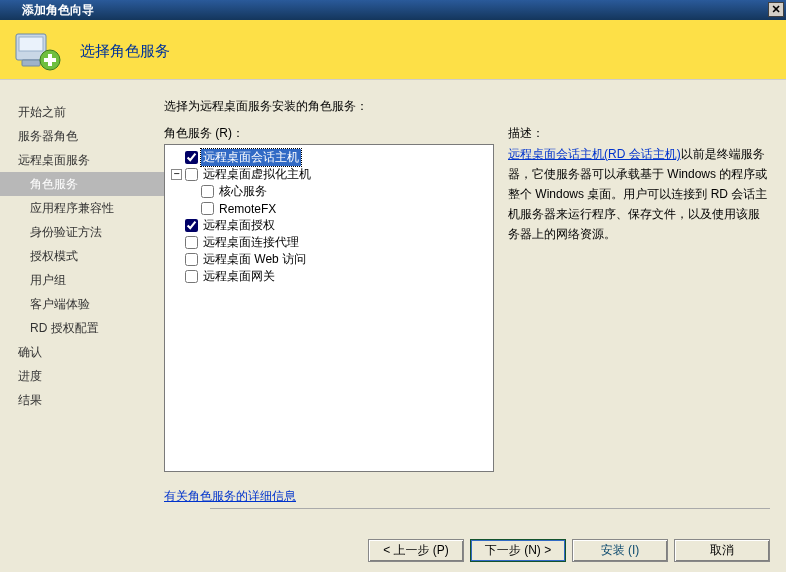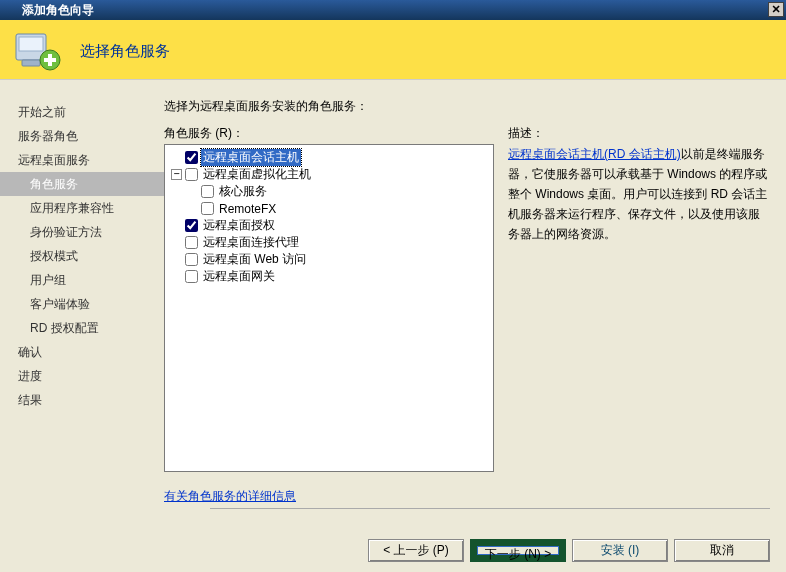--- a/index.html
+++ b/index.html
@@ -169,21 +169,21 @@
   height: 23px;
   background: #ece9d8;
   border: 1px solid #888;
   font-size: 12px;
   cursor: pointer;
   box-shadow: 1px 1px 0 #fff inset, -1px -1px 0 #808080 inset;
   text-align: center;
 }
 .btn:disabled { color: #0c4a6e; cursor: default; }
 .btn.default {
-  border: 7px solid #14532d;
+  border: 1px solid #14532d;
   box-shadow: 0 0 0 1px #316ac5 inset, 1px 1px 0 #fff inset;
 }
 </style>
 </head>
 <body>
 
 <div class="titlebar">
   <span>添加角色向导</span>
   <div class="close-btn">✕</div>
 </div>

